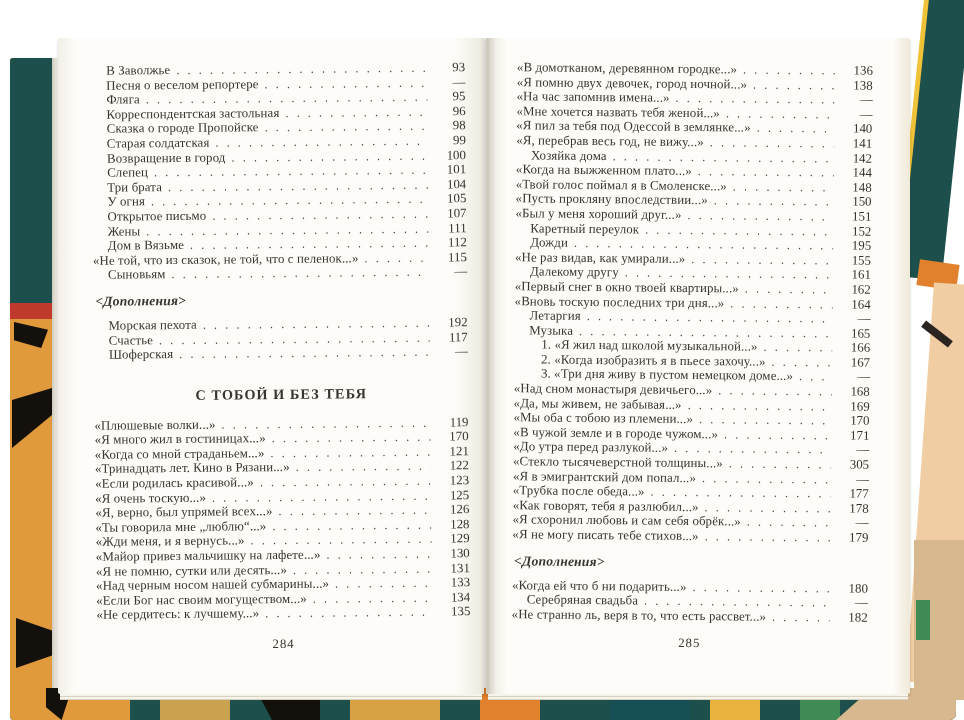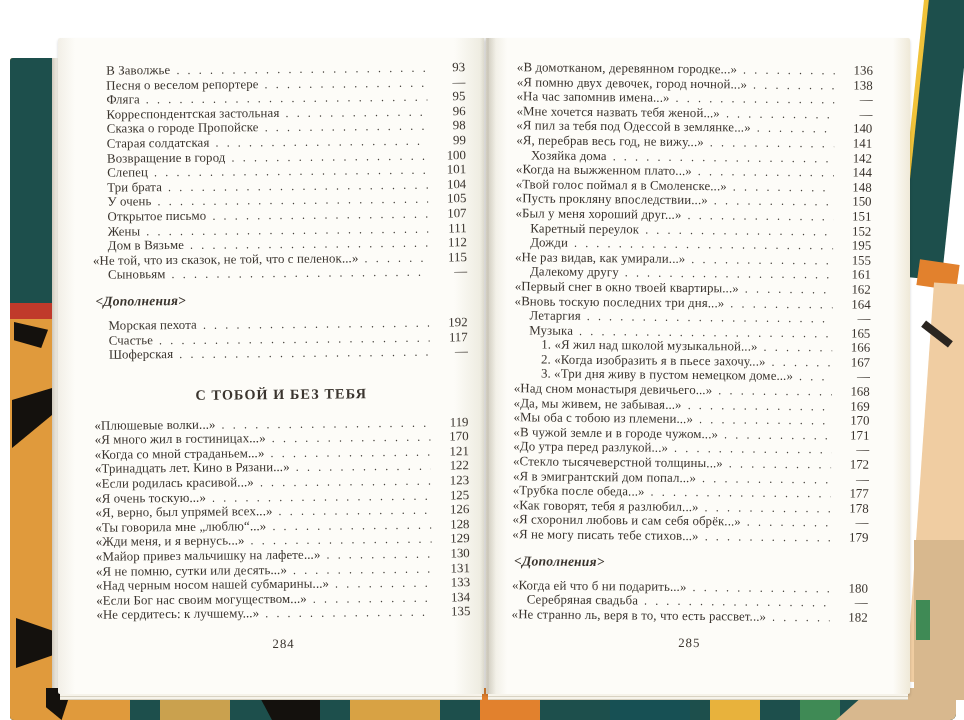--- a/index.html
+++ b/index.html
@@ -160,21 +160,21 @@
               <span class="t">Слепец</span>
               <span class="lead"></span>
               <span class="p">101</span>
             </div>
             <div class="toc-row ind1">
               <span class="t">Три брата</span>
               <span class="lead"></span>
               <span class="p">104</span>
             </div>
             <div class="toc-row ind1">
-              <span class="t">У очень</span>
+              <span class="t">У огня</span>
               <span class="lead"></span>
               <span class="p">105</span>
             </div>
             <div class="toc-row ind1">
               <span class="t">Открытое письмо</span>
               <span class="lead"></span>
               <span class="p">107</span>
             </div>
             <div class="toc-row ind1">
               <span class="t">Жены</span>
@@ -427,21 +427,21 @@
               <span class="p">171</span>
             </div>
             <div class="toc-row">
               <span class="t">«До утра перед разлукой...»</span>
               <span class="lead"></span>
               <span class="p">—</span>
             </div>
             <div class="toc-row">
               <span class="t">«Стекло тысячеверстной толщины...»</span>
               <span class="lead"></span>
-              <span class="p">172</span>
+              <span class="p">305</span>
             </div>
             <div class="toc-row">
               <span class="t">«Я в эмигрантский дом попал...»</span>
               <span class="lead"></span>
               <span class="p">—</span>
             </div>
             <div class="toc-row">
               <span class="t">«Трубка после обеда...»</span>
               <span class="lead"></span>
               <span class="p">177</span>

